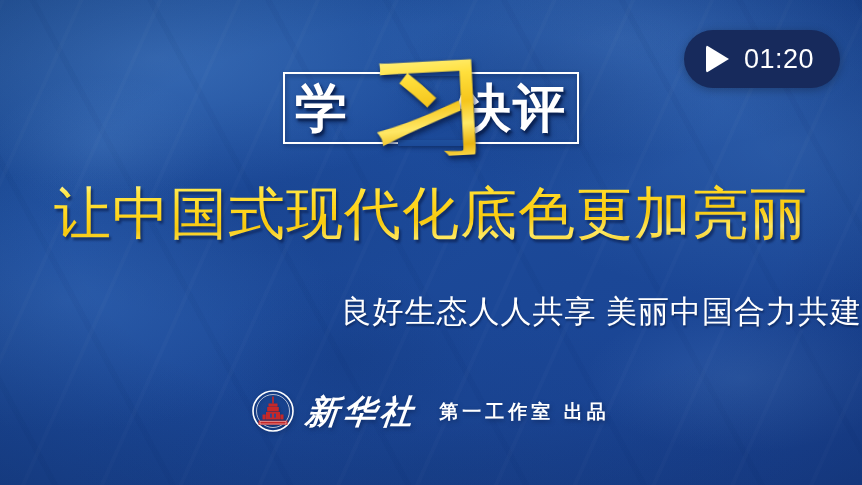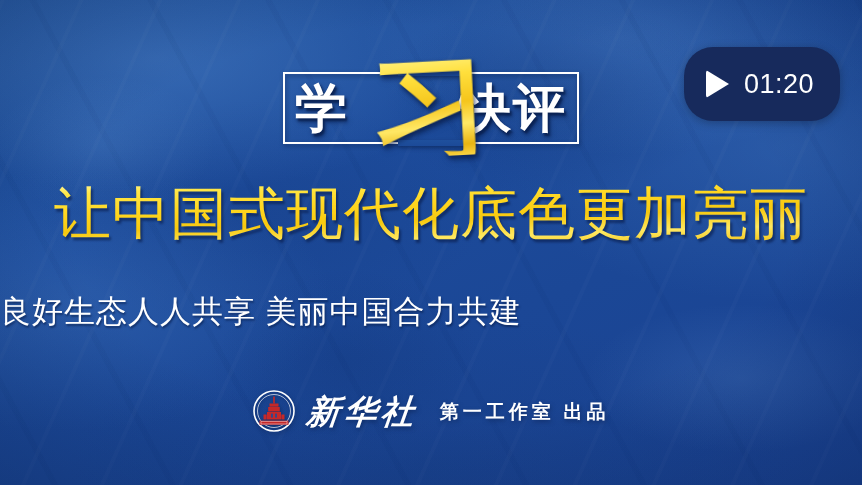--- a/index.html
+++ b/index.html
@@ -66,30 +66,29 @@
     position: absolute;
     inset: 0;
     background: radial-gradient(ellipse 80% 78% at 50% 46%, rgba(0,0,0,0) 52%, rgba(4,22,62,0.30) 100%);
   }
 
   
   .duration-pill {
     position: absolute;
     top: 30px;
     right: 22px;
-    height: 74px;
+    height: 58px;
     padding: 0 26px 0 22px;
     display: flex;
     align-items: center;
     gap: 15px;
     border-radius: 29px;
     background: #172a5c;
     box-shadow: 0 2px 10px rgba(0,0,0,0.28);
     cursor: pointer;
-    margin-top: 17px;
   }
   .play-tri {
     width: 0;
     height: 0;
     border-left: 23px solid #ffffff;
     border-top: 14px solid transparent;
     border-bottom: 14px solid transparent;
     border-radius: 3px;
     flex: none;
   }
@@ -200,21 +199,21 @@
     -webkit-text-fill-color: transparent;
     filter: drop-shadow(2px 3px 1px rgba(8,28,74,0.62));
   }
 
   
   .subtitle {
     position: absolute;
     left: 0;
     right: 0;
     top: 293px;
-    text-align: left;
+    text-align: right;
     color: #ffffff;
     font-family: "Liberation Sans", "DejaVu Sans", sans-serif;
     font-size: 31px;
     line-height: 1.2;
     letter-spacing: 1px;
     white-space: nowrap;
     text-shadow: 1px 2px 2px rgba(6,26,70,0.60);
   }
 
   
@@ -235,21 +234,21 @@
     font-weight: 700;
     font-style: italic;
     font-size: 33px;
     line-height: 1;
     color: #ffffff;
     letter-spacing: 4px;
     transform: skewX(-6deg);
     padding-right: 4px;
   }
   .credit-studio {
-    font-family: Liberation Serif, serif;
+    font-family: Liberation Sans, sans-serif;
     font-weight: 700;
     font-size: 19px;
     line-height: 1;
     color: #ffffff;
     letter-spacing: 4px;
     margin-left: 6px;
   }
 </style>
 </head>
 <body>

